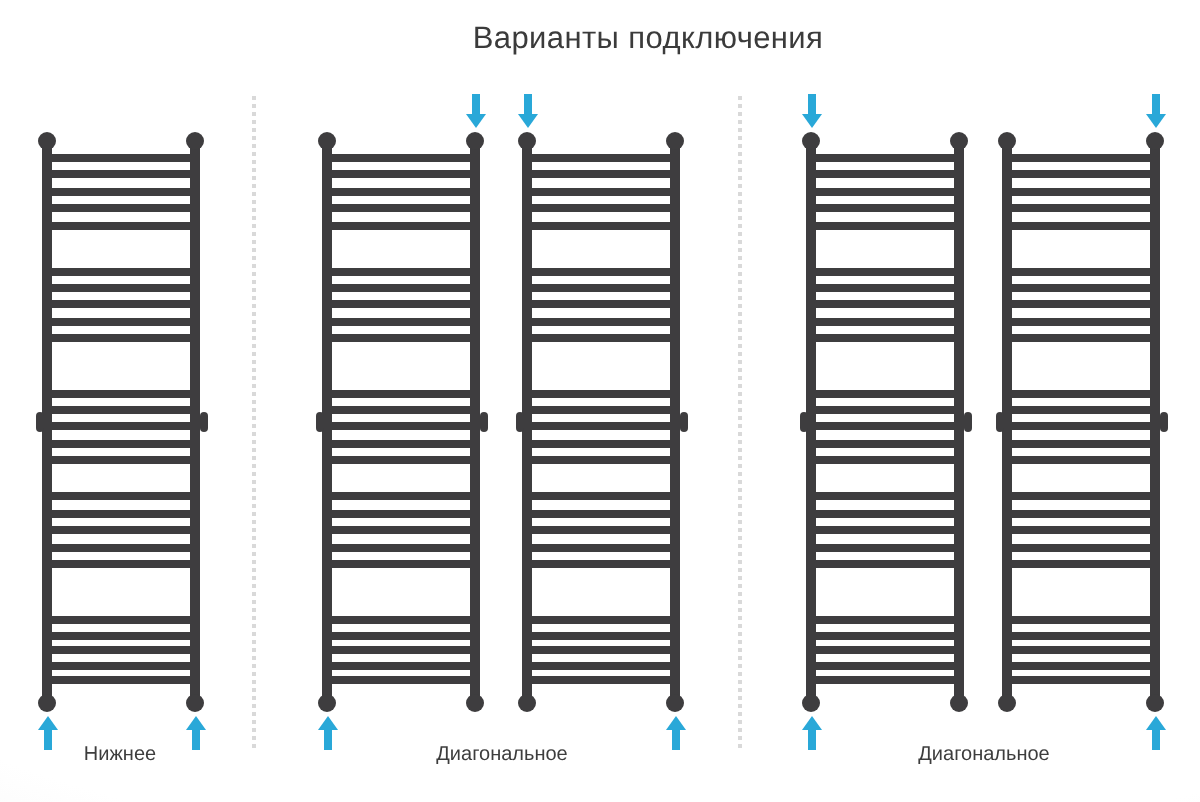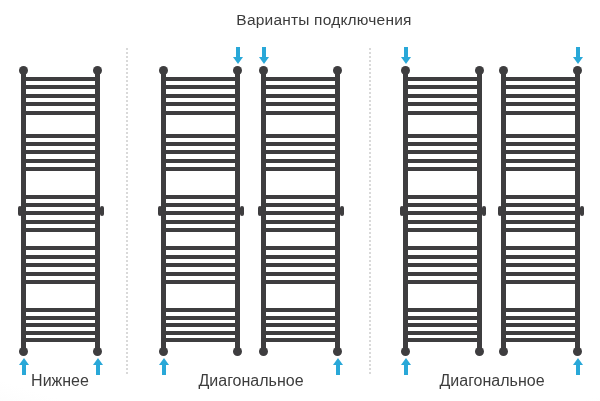--- a/index.html
+++ b/index.html
@@ -15,21 +15,21 @@
     position:absolute;top:11px;left:0;width:100%;
     text-align:center;
     font-size:15.5px;color:#3b3b3b;letter-spacing:0.2px;
   }
   .sep{
     position:absolute;top:48px;height:326px;width:0;
     border-left:2px dotted #d9d9d9;
   }
   .glabel{
     position:absolute;top:372px;transform:translateX(-50%);
-    font-size:16px;color:#3d3d3d;white-space:nowrap;
+    font-size:10px;color:#3d3d3d;white-space:nowrap;
   }
   .radiator{position:absolute;top:66px;width:79px;height:290px;}
   .post{position:absolute;top:3px;width:5px;height:284px;background:var(--dark,#3e3d3f);}
   .post.l{left:0;}
   .post.r{right:0;}
   .cap{position:absolute;width:9px;height:9px;border-radius:4.5px;background:var(--dark,#3e3d3f);}
   .cap.tl{top:0;left:-2px;}
   .cap.tr{top:0;right:-2px;}
   .cap.bl{top:281px;left:-2px;}
   .cap.br{top:281px;right:-2px;}

